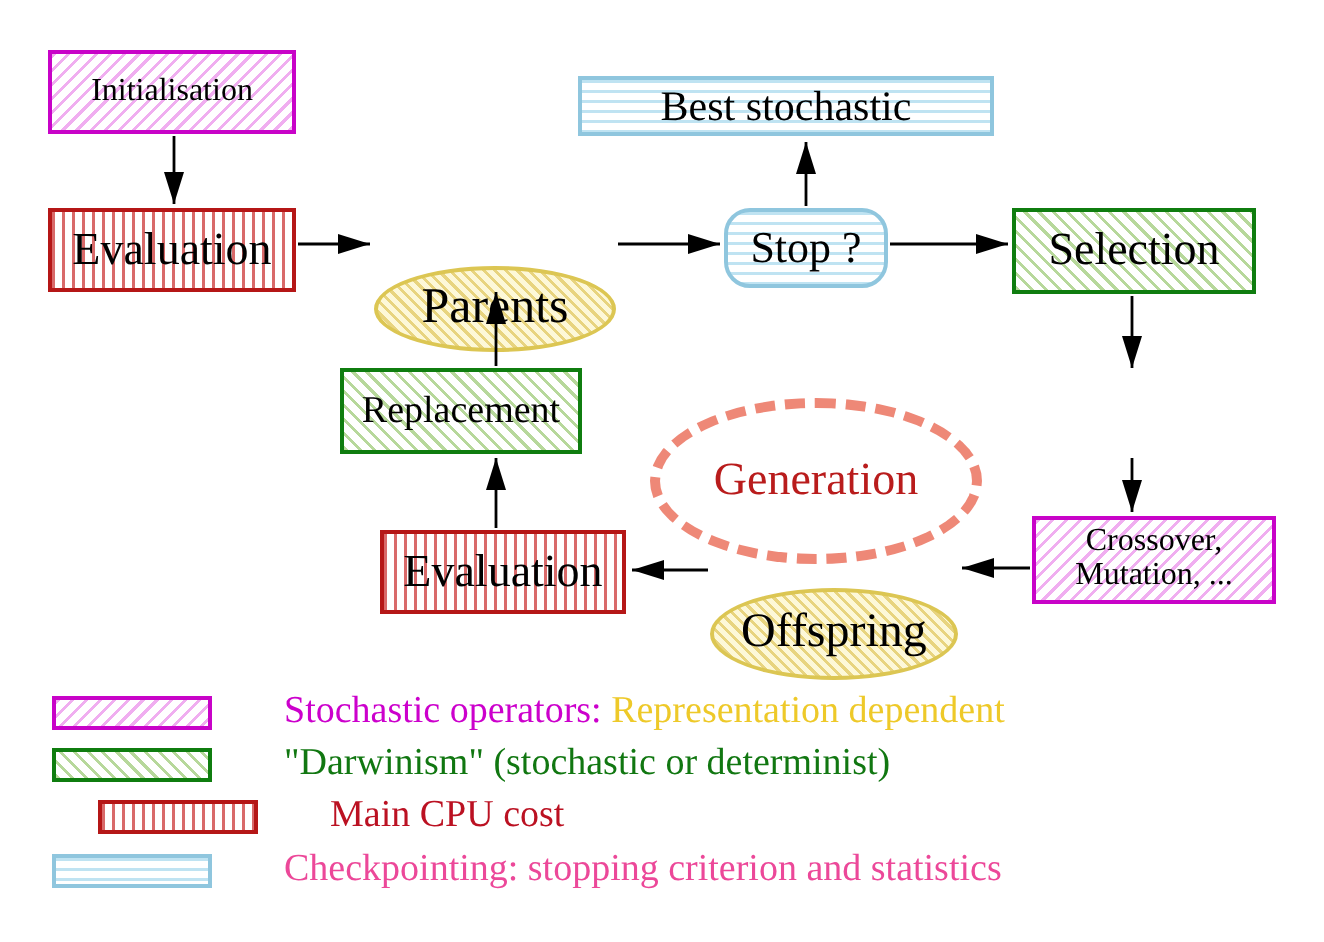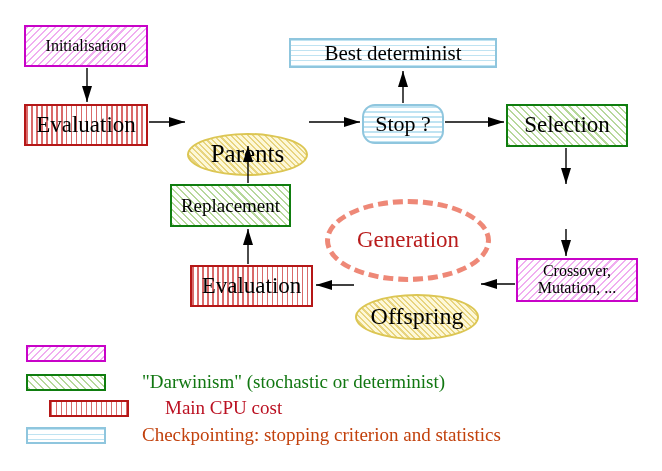--- a/index.html
+++ b/index.html
@@ -37,34 +37,34 @@
   #n-eval-bottom{left:190px;top:265px;width:123px;height:42px;font-size:23px;}
   
   #arrows{position:absolute;left:0;top:0;width:662px;height:471px;pointer-events:none;}
   #arrows path.link{stroke:#000;stroke-width:1.4;fill:none;}
   
   .legend-row{position:absolute;left:26px;display:flex;align-items:center;}
   .swatch{width:80px;height:17px;box-sizing:border-box;flex:0 0 80px;}
   .legend-text{margin-left:36px;font-size:19px;white-space:nowrap;}
   #lg-1{top:345px;} #lg-2{top:371px;} #lg-3{top:397px;padding-left:23px;} #lg-4{top:424px;}
   .lg-c1{color:#cc00cc;} .lg-c1b{color:#eec929;} .lg-c2{color:#117711;}
-  .lg-c3{color:#bb1122;} .lg-c4{color:#c2410c;}
+  .lg-c3{color:#bb1122;} .lg-c4{color:#ec4899;}
 </style>
 </head>
 <body>
 
 <div id="canvas">
 
   <div class="node hatch-magenta" id="n-init">Initialisation</div>
 
   <div class="node stripe-red" id="n-eval-top">Evaluation</div>
 
   <div class="node hatch-yellow ellipse" id="n-parents">Parents</div>
 
-  <div class="node stripe-cyan" id="n-best">Best determinist</div>
+  <div class="node stripe-cyan" id="n-best">Best stochastic</div>
 
   <div class="node stripe-cyan" id="n-stop">Stop ?</div>
 
   <div class="node hatch-green" id="n-selection">Selection</div>
 
   <div class="node hatch-green" id="n-replacement">Replacement</div>
 
   <div class="node ellipse" id="n-generation">Generation</div>
 
 
@@ -91,20 +91,24 @@
     <path class="link" marker-end="url(#ah)" d="M566,148 L566,184"></path>
     <path class="link" marker-end="url(#ah)" d="M566,229 L566,256"></path>
     <path class="link" marker-end="url(#ah)" d="M515,284 L481,284"></path>
     <path class="link" marker-end="url(#ah)" d="M354,285 L316,285"></path>
     <path class="link" marker-end="url(#ah)" d="M248,264 L248,229"></path>
     <path class="link" marker-end="url(#ah)" d="M248,183 L248,146"></path>
   </svg>
 
   <div class="legend-row" id="lg-1">
     <div class="swatch hatch-magenta"></div>
+    <div class="legend-text">
+      <span class="lg-c1">Stochastic operators:</span>
+      <span class="lg-c1b">Representation dependent</span>
+    </div>
   </div>
 
   <div class="legend-row" id="lg-2">
     <div class="swatch hatch-green"></div>
     <div class="legend-text lg-c2">"Darwinism" (stochastic or determinist)</div>
   </div>
 
   <div class="legend-row" id="lg-3">
     <div class="swatch stripe-red"></div>
     <div class="legend-text lg-c3">Main CPU cost</div>

